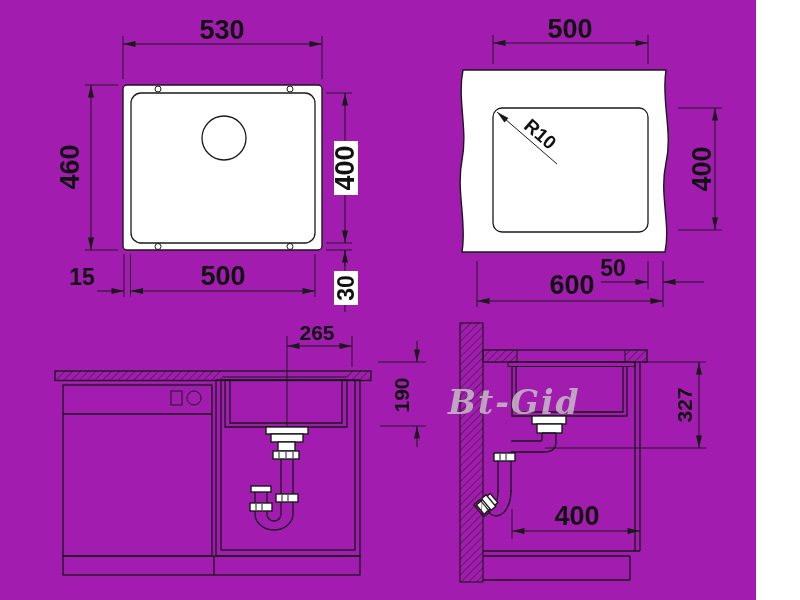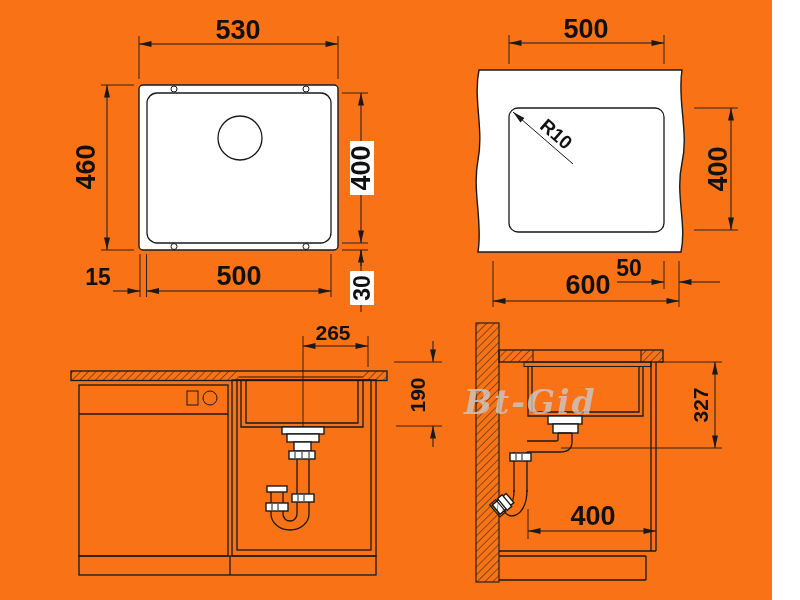--- a/index.html
+++ b/index.html
@@ -1,16 +1,16 @@
 <!DOCTYPE html>
 <html><head>
 <meta charset="utf-8">
 <style>
   html,body{margin:0;padding:0;background:#ffffff;}
-  #stage{position:relative;width:756px;height:600px;background:#f97316;overflow:hidden;padding-left:16px;}
+  #stage{position:relative;width:756px;height:600px;background:#a21caf;overflow:hidden;}
   svg{display:block;}
   .obj{stroke:#1a1a1a;stroke-width:1.3;fill:none;}
   .objw{stroke:#1a1a1a;stroke-width:1.4;fill:#ffffff;}
   .thin{stroke:#1a1a1a;stroke-width:1;fill:none;}
   .ext{stroke:#1a1a1a;stroke-width:0.9;fill:none;}
   .dim{stroke:#1a1a1a;stroke-width:1;fill:none;}
   .hfill{fill:url(#hatch);stroke:none;}
   .hfillb{fill:url(#hatch);stroke:#1a1a1a;stroke-width:1.1;}
   text{font-family:"Liberation Sans","DejaVu Sans",sans-serif;font-weight:bold;fill:#111111;}
   .dim-lg{font-size:27px;}

